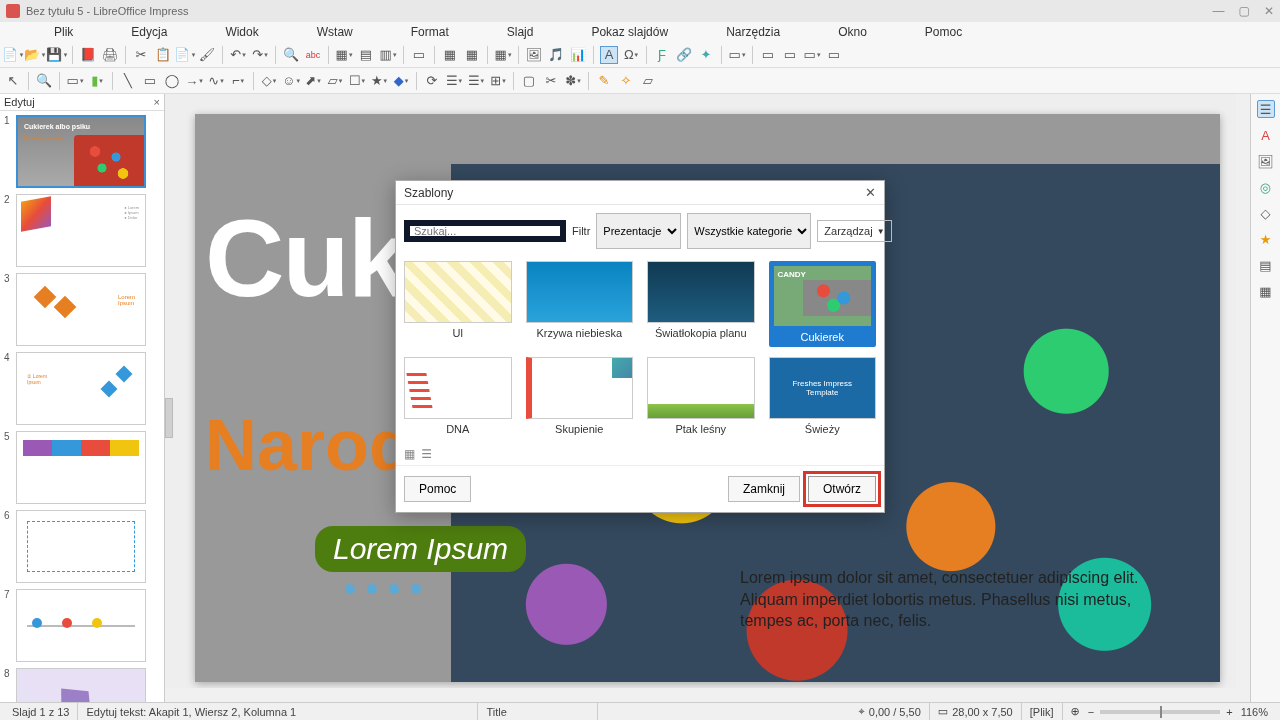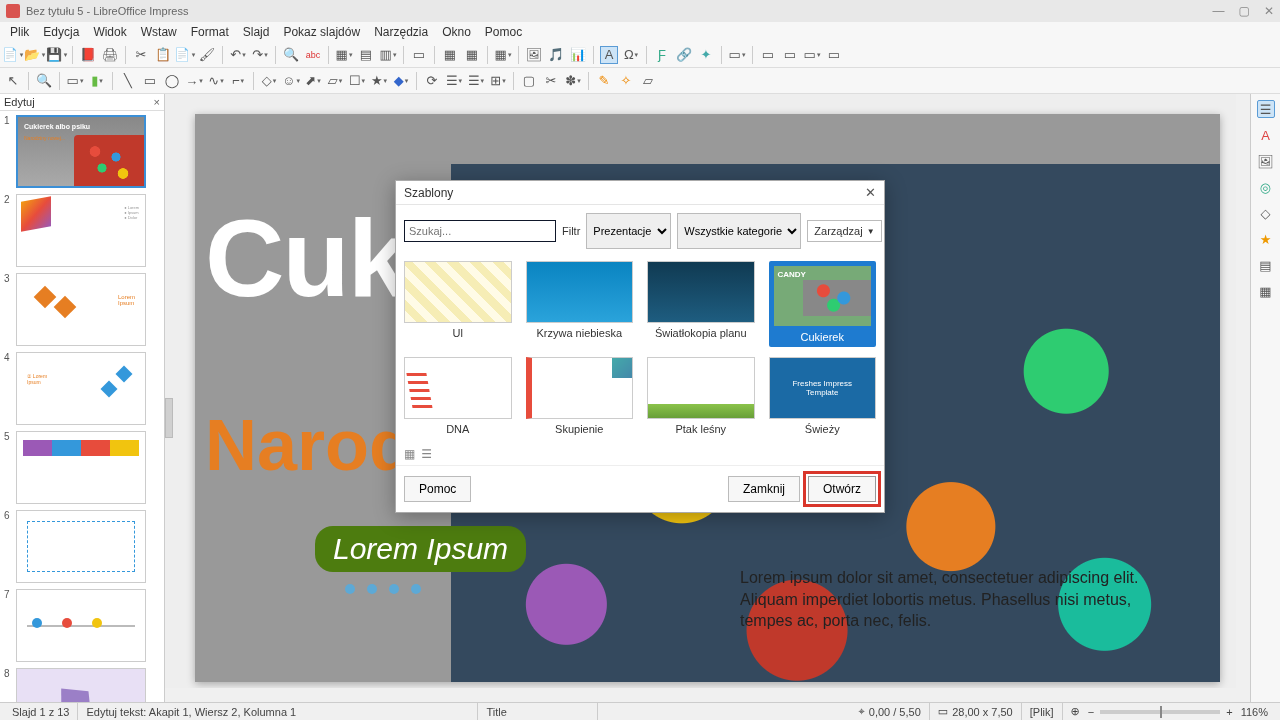--- a/index.html
+++ b/index.html
@@ -7,21 +7,21 @@
 
 
 .titlebar { height: 22px; background: #e8e8e8; display: flex; align-items: center; padding: 0 6px; }
 .titlebar .app-icon { width: 14px; height: 14px; background: #d9534f; border-radius: 2px; margin-right: 6px; }
 .titlebar .title { color: #666; font-size: 11px; flex: 1; }
 .titlebar .wc { display: flex; gap: 14px; color: #888; }
 .titlebar .wc span { cursor: default; }
 
 
 .menubar { height: 20px; background: #f7f7f7; display: flex; align-items: center; padding: 0 4px; gap: 2px; }
-.menubar span { padding: 2px 6px; font-size: 12px; color: #333; }
+.menubar span { padding: 2px 6px; font-size: 12px; color: #333; margin-left: 44px; }
 
 
 .toolbar { height: 26px; background: #f7f7f7; border-bottom: 1px solid #ddd; display: flex; align-items: center; padding: 0 4px; gap: 4px; }
 .tb-btn { width: 18px; height: 18px; display: inline-flex; align-items: center; justify-content: center; color: #555; font-size: 13px; }
 .tb-sep { width: 1px; height: 18px; background: #ccc; margin: 0 2px; }
 .tb-drop::after { content: "▾"; font-size: 7px; margin-left: 1px; color: #666; }
 
 
 .main { display: flex; height: calc(720px - 22px - 20px - 26px - 26px - 18px); }
 
@@ -72,21 +72,21 @@
 .rsidebar { width: 30px; background:#f7f7f7; border-left:1px solid #ccc; display:flex; flex-direction:column; align-items:center; padding-top:6px; gap:8px;}
 .rsidebar .ic { width:18px; height:18px; display:flex; align-items:center; justify-content:center; color:#555; font-size:13px;}
 .rsidebar .ic.active { background:#cde4f7; border:1px solid #5a9bd5; border-radius:2px;}
 
 
 .overlay { position:absolute; inset:0; }
 .dialog { position:absolute; left:395px; top:180px; width:490px; background:#fff; border:1px solid #aaa; box-shadow:0 4px 20px rgba(0,0,0,0.3); }
 .dlg-titlebar { height:24px; display:flex; align-items:center; padding:0 8px; font-size:12px; border-bottom:1px solid #e5e5e5;}
 .dlg-titlebar .x { margin-left:auto; color:#555; font-size:13px; cursor:pointer;}
 .dlg-filters { display:flex; gap:6px; padding:8px 8px 4px; align-items:center;}
-.dlg-filters input { flex:0 0 80px; height:22px; border:1px solid #0f172a; padding:0 4px; font-size:11px; color:#999;}
+.dlg-filters input { flex:0 0 80px; height:22px; border:6px solid #0f172a; padding:0 4px; font-size:11px; color:#999;}
 .dlg-filters .lbl { font-size:11px;}
 .dlg-filters select { height:36px; border:1px solid #bbb; font-size:11px; padding:0 2px;}
 .dlg-filters .manage { height:22px; border:1px solid #bbb; font-size:11px; padding:0 6px; display:flex; align-items:center; gap:4px;}
 .dlg-grid { padding:8px; display:grid; grid-template-columns: repeat(4, 1fr); gap:10px 14px; max-height:240px; overflow-y:auto;}
 .tpl { text-align:center; }
 .tpl .tpic { width:100%; height:62px; border:1px solid #ccc; background:#f4f4f4; margin-bottom:4px; position:relative; overflow:hidden;}
 .tpl .tname { font-size:11px; color:#333;}
 .tpl.selected { background:#1e7bd0; padding:4px; border-radius:2px;}
 .tpl.selected .tname { color:#fff; }
 .tpl.selected .tpic { border-color:#1e7bd0; }

